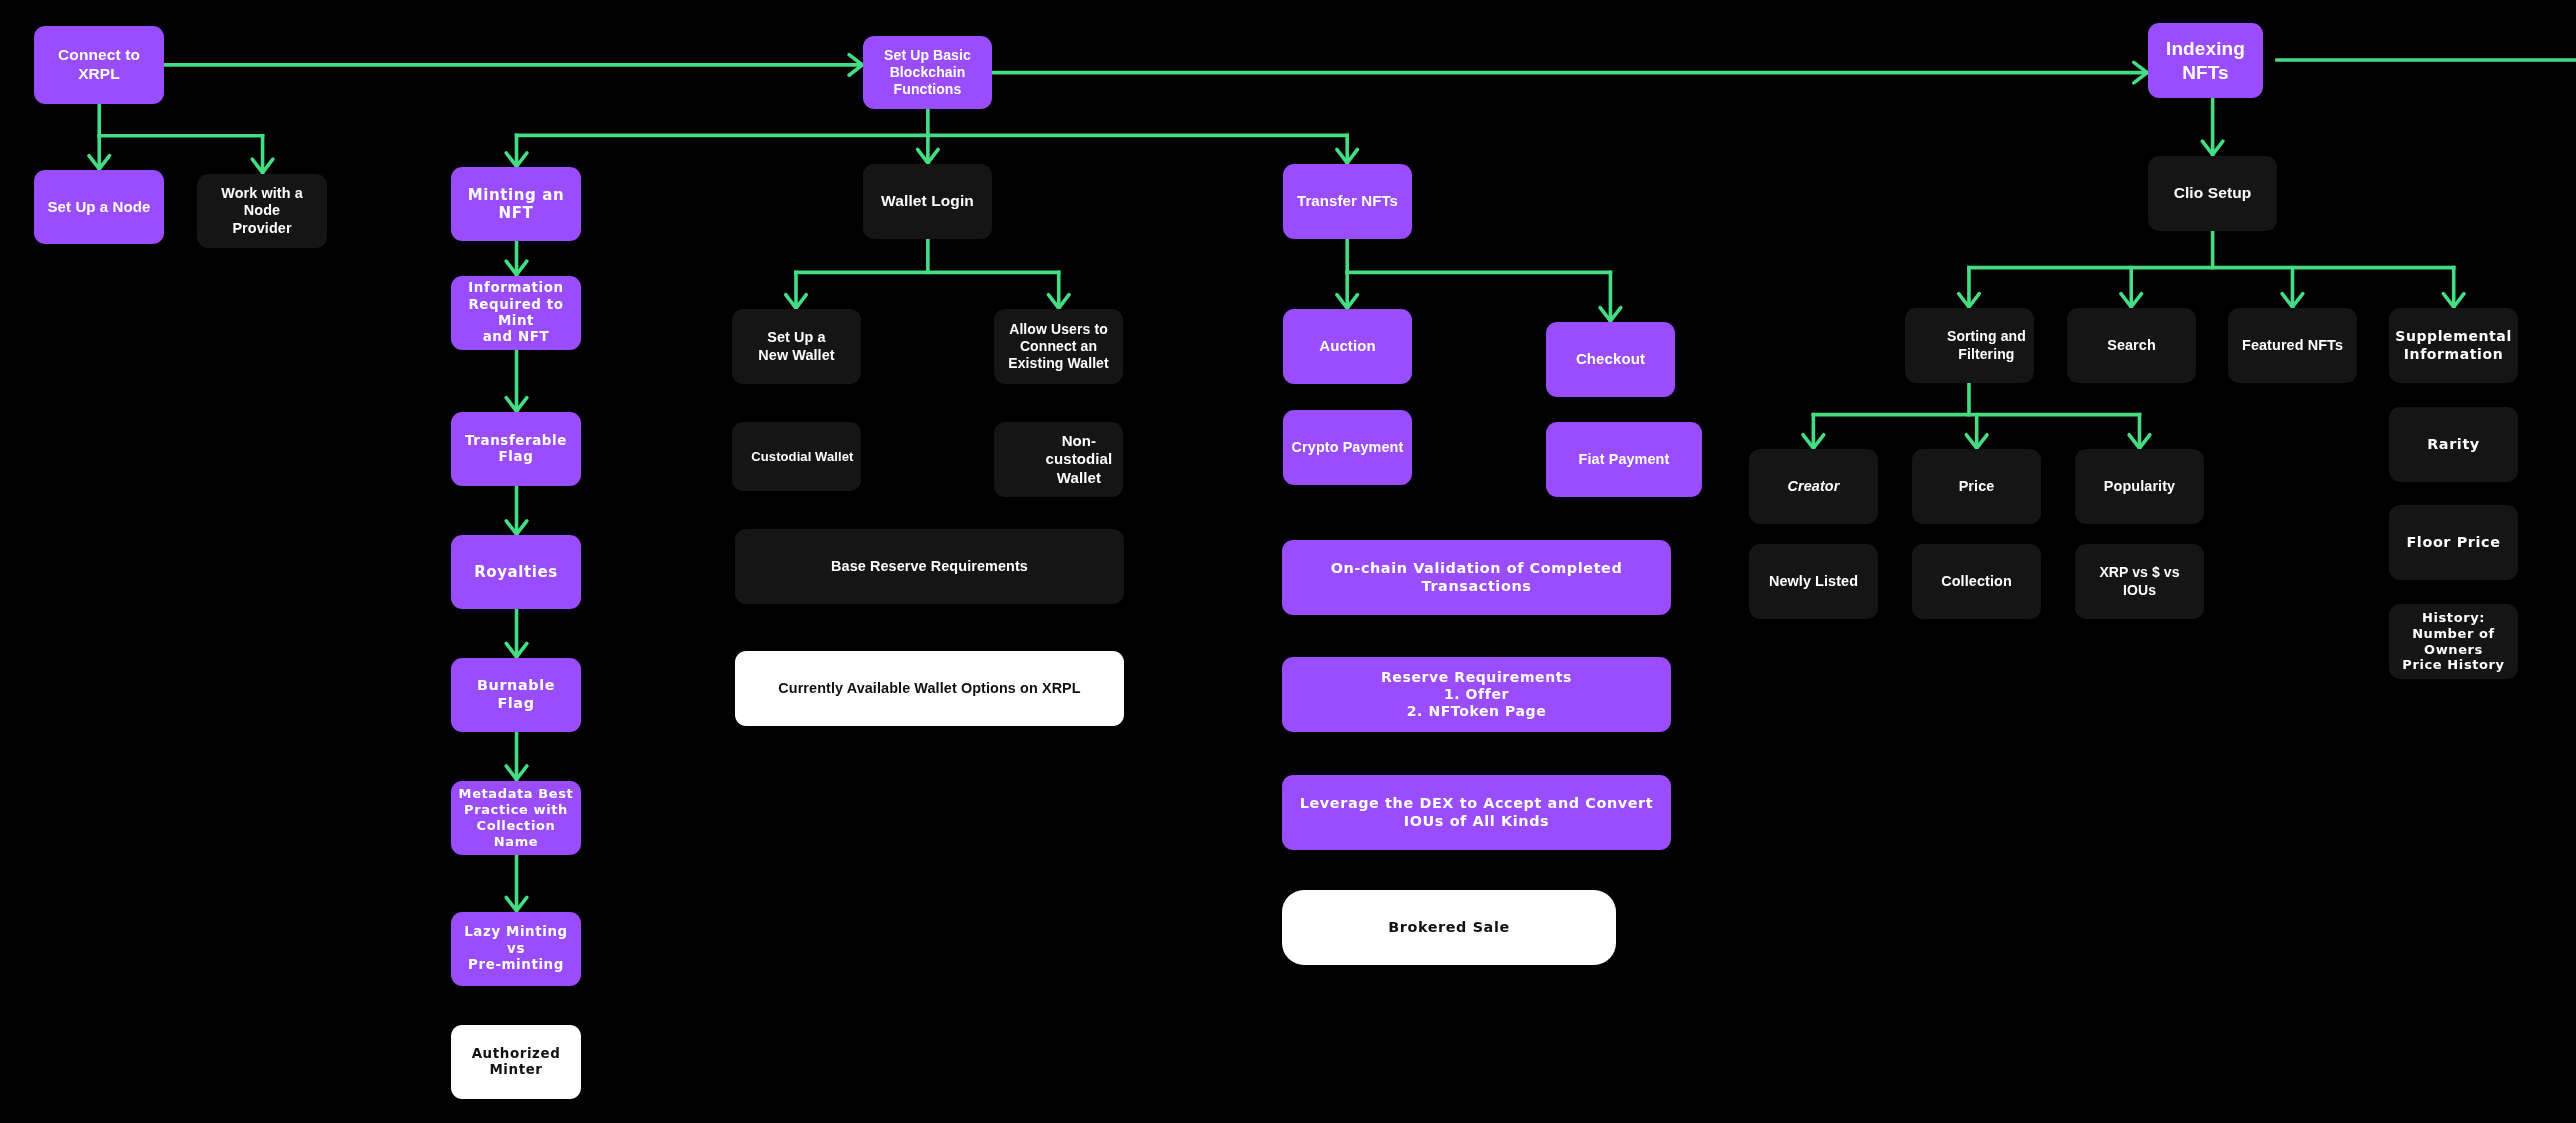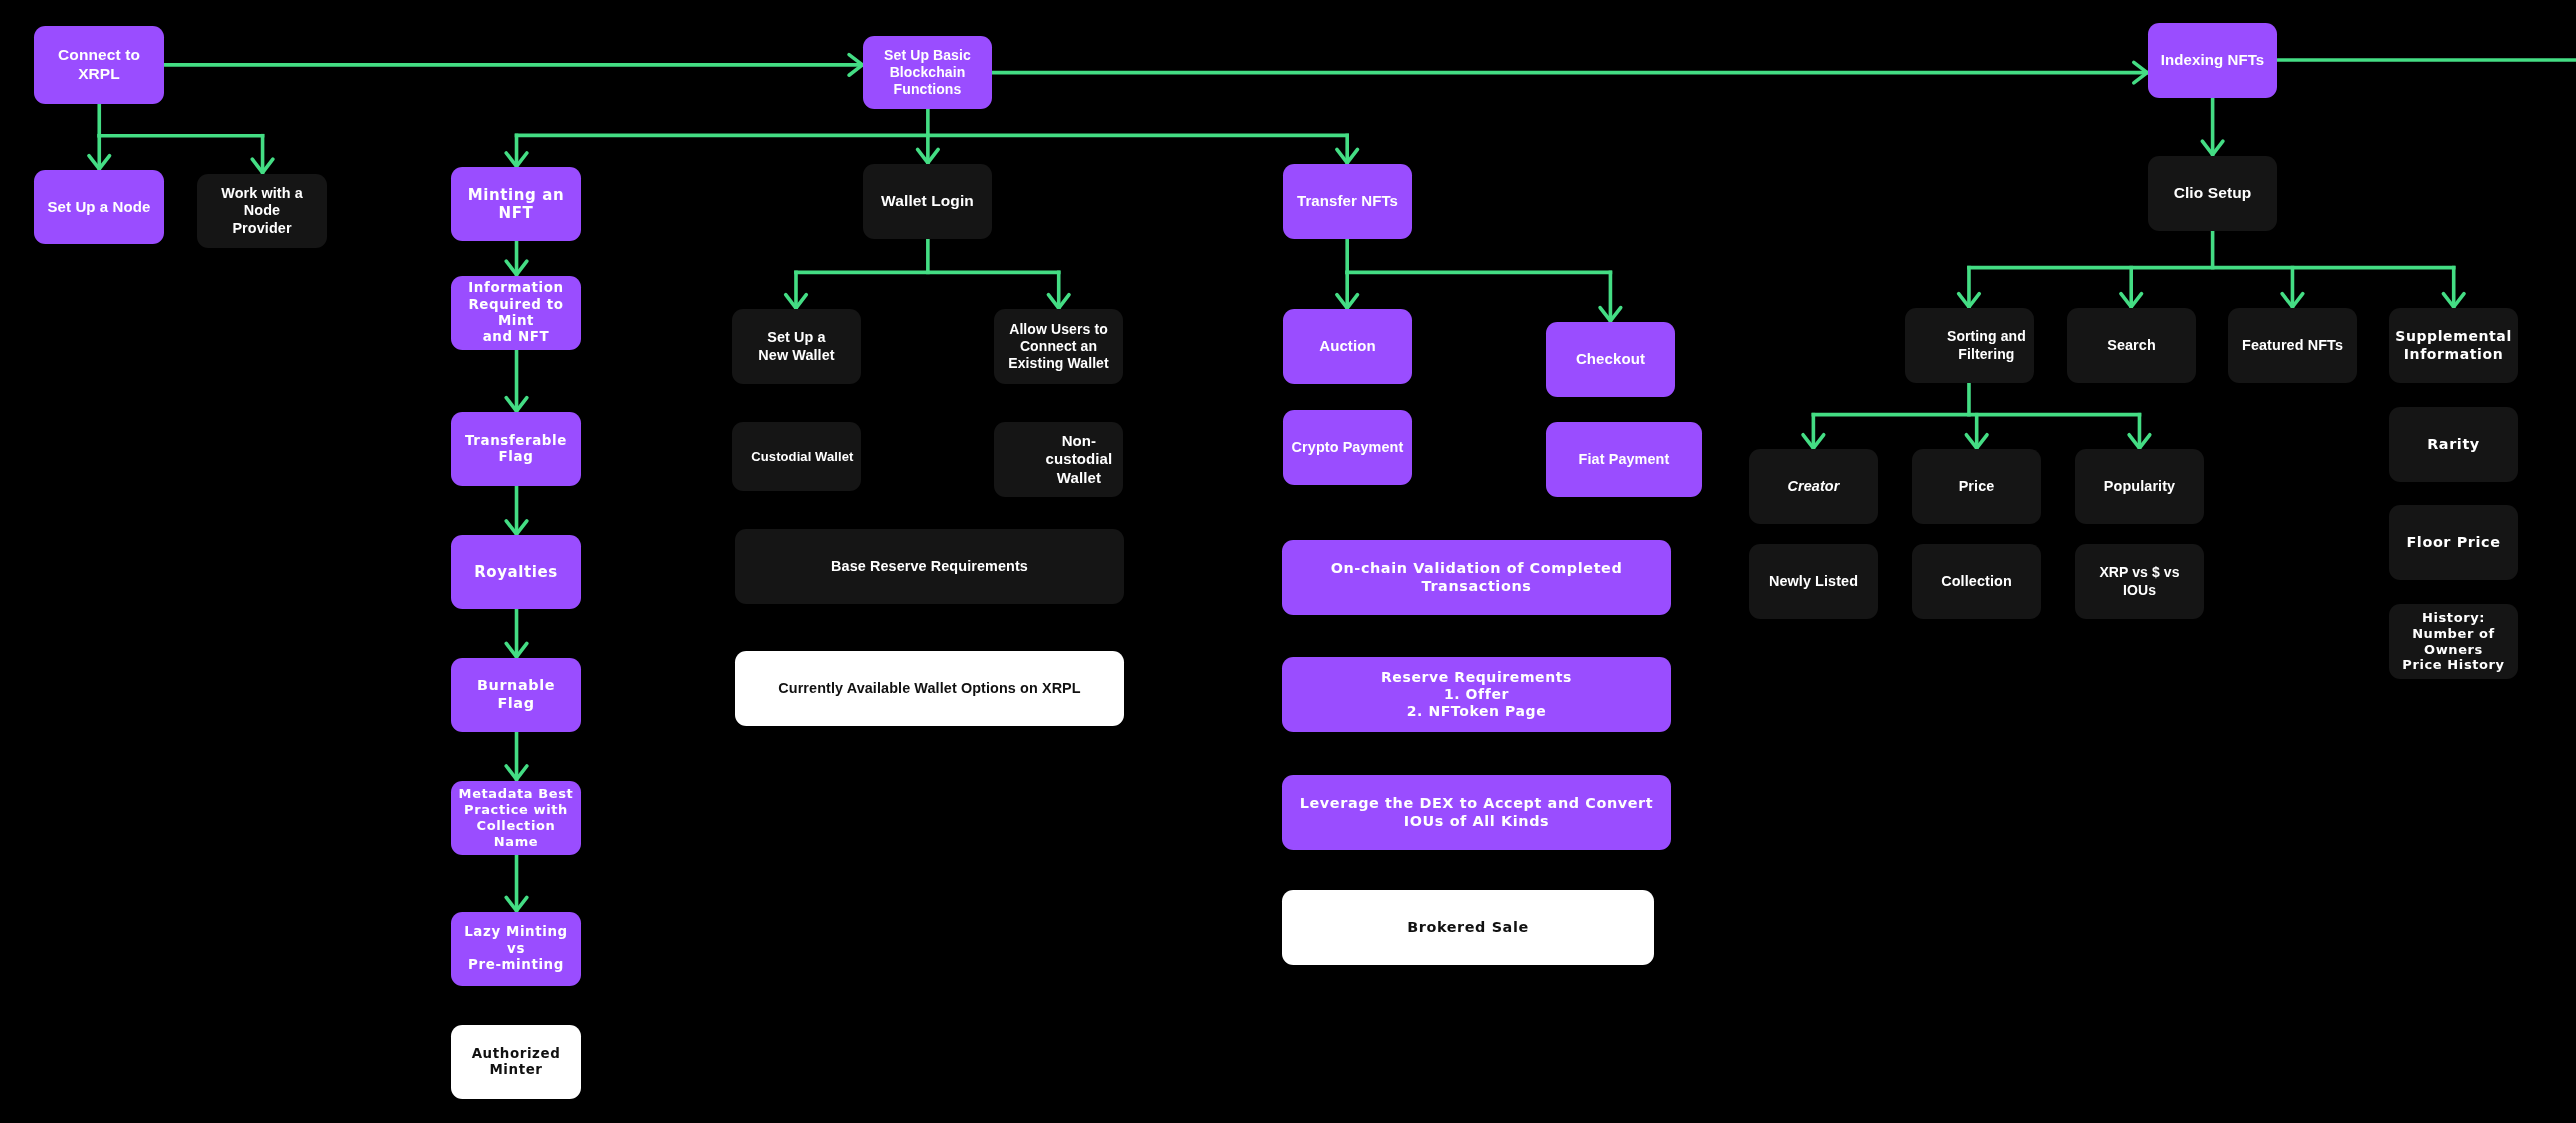--- a/index.html
+++ b/index.html
@@ -104,21 +104,21 @@
       <polyline points="3500,844 3520,870 3540,844" fill="none" stroke="#44dd84" stroke-width="7" stroke-linecap="round" stroke-linejoin="round"></polyline>
       <line x1="3837" y1="804.92" x2="3837" y2="870" stroke="#44dd84" stroke-width="7" stroke-linecap="square"></line>
       <polyline points="3817,844 3837,870 3857,844" fill="none" stroke="#44dd84" stroke-width="7" stroke-linecap="round" stroke-linejoin="round"></polyline>
       <line x1="4153" y1="804.92" x2="4153" y2="870" stroke="#44dd84" stroke-width="7" stroke-linecap="square"></line>
       <polyline points="4133,844 4153,870 4173,844" fill="none" stroke="#44dd84" stroke-width="7" stroke-linecap="round" stroke-linejoin="round"></polyline>
     </svg>
 <div class="node purple" style="left: 34px; top: 26px; width: 130px; height: 78px; font-size: 15.5px;"><span>Connect to XRPL</span></div>
     <div class="node purple" style="left: 863px; top: 36px; width: 129px; height: 73px; font-size: 14px;"><span>Set Up Basic
 Blockchain
 Functions</span></div>
-    <div class="node purple" style="left: 2148px; top: 23px; width: 129px; height: 75px; font-size: 15px;"><span>Indexing NFTs</span></div>
+    <div class="node purple" style="left: 2148px; top: 23px; width: 115px; height: 75px; font-size: 19px;"><span>Indexing NFTs</span></div>
     <div class="node purple" style="left: 34px; top: 170px; width: 130px; height: 74px; font-size: 15px;"><span>Set Up a Node</span></div>
     <div class="node dark" style="left: 197px; top: 174px; width: 130px; height: 74px; font-size: 14.4px;"><span>Work with a Node
 Provider</span></div>
     <div class="node purple alt" style="left: 451px; top: 167px; width: 130px; height: 74px; font-size: 15px;"><span>Minting an NFT</span></div>
     <div class="node purple alt" style="left: 451px; top: 276px; width: 130px; height: 74px; font-size: 13.4px;"><span>Information
 Required to Mint
 and NFT</span></div>
     <div class="node purple alt" style="left: 451px; top: 412px; width: 130px; height: 74px; font-size: 13.4px;"><span>Transferable Flag</span></div>
     <div class="node purple alt" style="left: 451px; top: 535px; width: 130px; height: 74px; font-size: 15px;"><span>Royalties</span></div>
     <div class="node purple alt" style="left: 451px; top: 658px; width: 130px; height: 74px; font-size: 14.4px;"><span>Burnable Flag</span></div>
@@ -142,21 +142,21 @@
     <div class="node purple" style="left: 1283px; top: 164px; width: 129px; height: 75px; font-size: 15px;"><span>Transfer NFTs</span></div>
     <div class="node purple" style="left: 1283px; top: 309px; width: 129px; height: 75px; font-size: 15px;"><span>Auction</span></div>
     <div class="node purple" style="left: 1546px; top: 322px; width: 129px; height: 75px; font-size: 15px;"><span>Checkout</span></div>
     <div class="node purple" style="left: 1283px; top: 410px; width: 129px; height: 75px; font-size: 14.4px;"><span>Crypto Payment</span></div>
     <div class="node purple" style="left: 1546px; top: 422px; width: 156px; height: 75px; font-size: 14.4px;"><span>Fiat Payment</span></div>
     <div class="node purple alt" style="left: 1282px; top: 540px; width: 389px; height: 75px; font-size: 14.4px;"><span>On-chain Validation of Completed Transactions</span></div>
     <div class="node purple alt" style="left: 1282px; top: 657px; width: 389px; height: 75px; font-size: 14px;"><span>Reserve Requirements
 1. Offer
 2. NFToken Page</span></div>
     <div class="node purple alt" style="left: 1282px; top: 775px; width: 389px; height: 75px; font-size: 14.4px;"><span>Leverage the DEX to Accept and Convert IOUs of All Kinds</span></div>
-    <div class="node white alt" style="left: 1282px; top: 890px; width: 372px; height: 75px; font-size: 14.4px;"><span>Brokered Sale</span></div>
+    <div class="node white alt" style="left: 1282px; top: 890px; width: 334px; height: 75px; font-size: 14.4px; border-radius: 22px;"><span>Brokered Sale</span></div>
     <div class="node dark" style="left: 2148px; top: 156px; width: 129px; height: 75px; font-size: 15.5px;"><span>Clio Setup</span></div>
     <div class="node dark" style="left: 1905px; top: 308px; width: 129px; height: 75px; font-size: 14px; padding-left: 41px;"><span>Sorting and
 Filtering</span></div>
     <div class="node dark" style="left: 2067px; top: 308px; width: 129px; height: 75px; font-size: 14.4px;"><span>Search</span></div>
     <div class="node dark" style="left: 2228px; top: 308px; width: 129px; height: 75px; font-size: 14.4px;"><span>Featured NFTs</span></div>
     <div class="node dark alt" style="left: 2389px; top: 308px; width: 129px; height: 75px; font-size: 14px;"><span>Supplemental
 Information</span></div>
     <div class="node dark" style="left: 1749px; top: 449px; width: 129px; height: 75px; font-size: 14.4px; font-style: italic;"><span>Creator</span></div>
     <div class="node dark" style="left: 1912px; top: 449px; width: 129px; height: 75px; font-size: 14.4px;"><span>Price</span></div>
     <div class="node dark" style="left: 2075px; top: 449px; width: 129px; height: 75px; font-size: 14.4px;"><span>Popularity</span></div>

